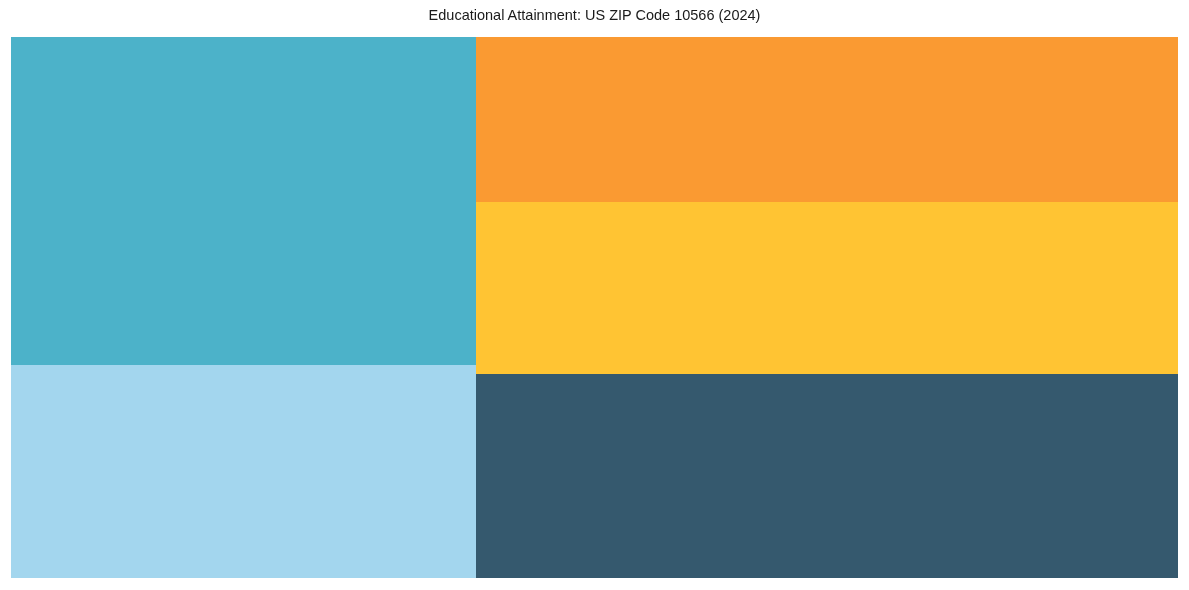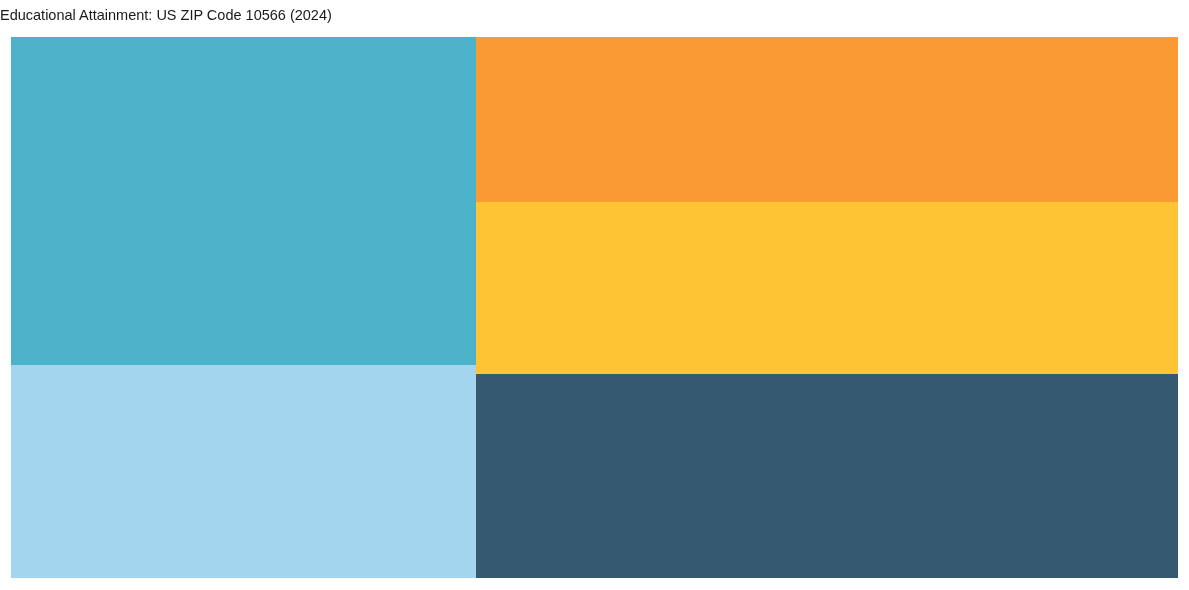--- a/index.html
+++ b/index.html
@@ -19,20 +19,21 @@
     width: 1189px;
     height: 590px;
     background: #ffffff;
   }
 
   #chart-title {
     position: absolute;
     left: 0;
     top: 6px;
     width: 1189px;
+    text-align: center;
     font-size: 14.5px;
     color: #1a1a1a;
     font-family: "Liberation Sans", sans-serif;
     line-height: 18px;
     white-space: nowrap;
   }
 
   #treemap {
     position: absolute;
     left: 11px;

